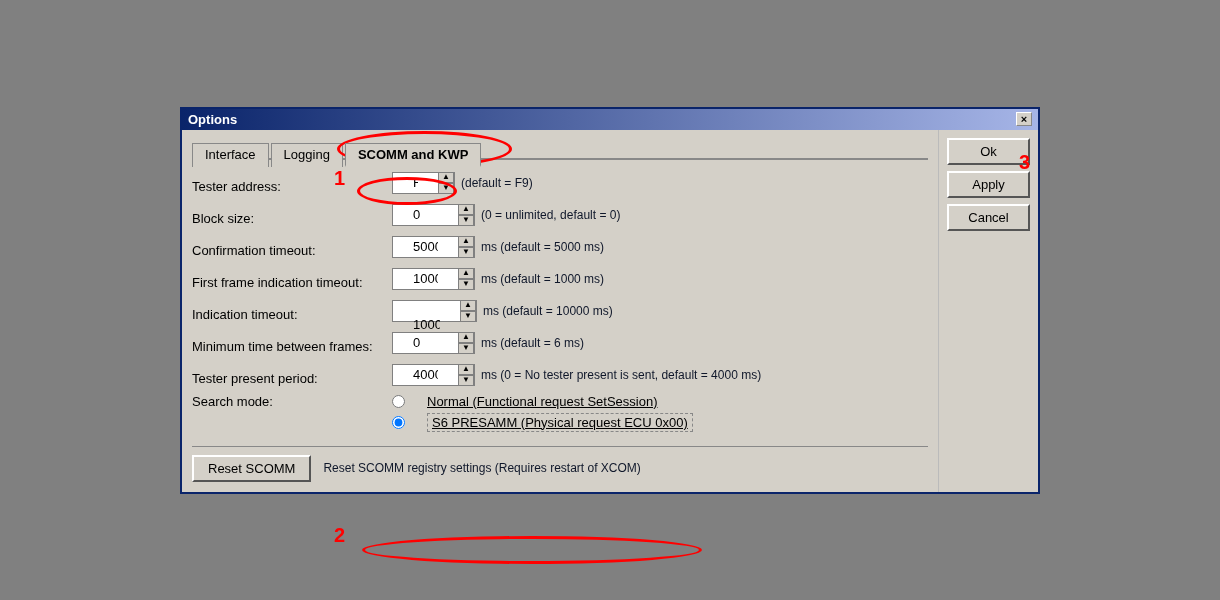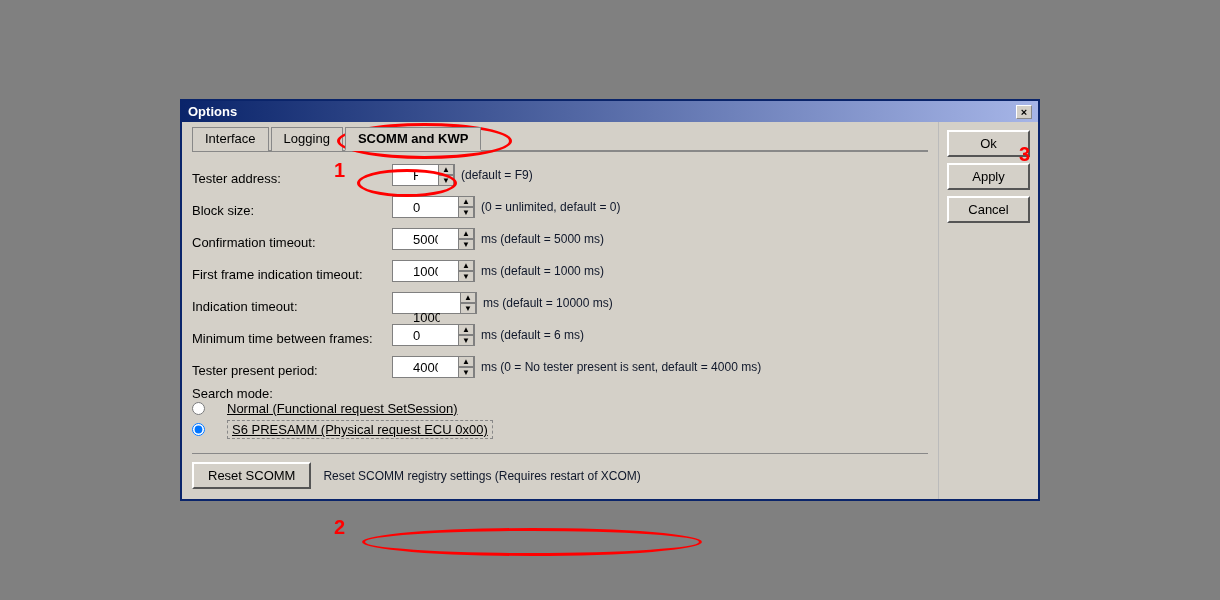--- a/index.html
+++ b/index.html
@@ -68,21 +68,21 @@
     }
     .tab {
       padding: 3px 12px;
       border: 1px solid #888;
       border-bottom: none;
       background: #d4d0c8;
       cursor: pointer;
       margin-right: 2px;
       font-size: 13px;
       position: relative;
-      top: 1px;
+      top: 9px;
     }
     .tab.active {
       background: #d4d0c8;
       border-bottom: 2px solid #d4d0c8;
       font-weight: bold;
       z-index: 1;
     }
     
     .form-row {
       display: flex;
@@ -132,21 +132,20 @@
       font-size: 8px;
       line-height: 1;
     }
     .hint-text {
       font-size: 12px;
       color: #0f172a;
     }
     
     .search-mode-section {
       margin-top: 6px;
-      flex-direction: column;
     }
     .radio-row {
       display: flex;
       align-items: center;
       gap: 22px;
       margin-bottom: 6px;
       text-decoration: underline;
     }
     .radio-row input[type="radio"] {
       cursor: pointer;

